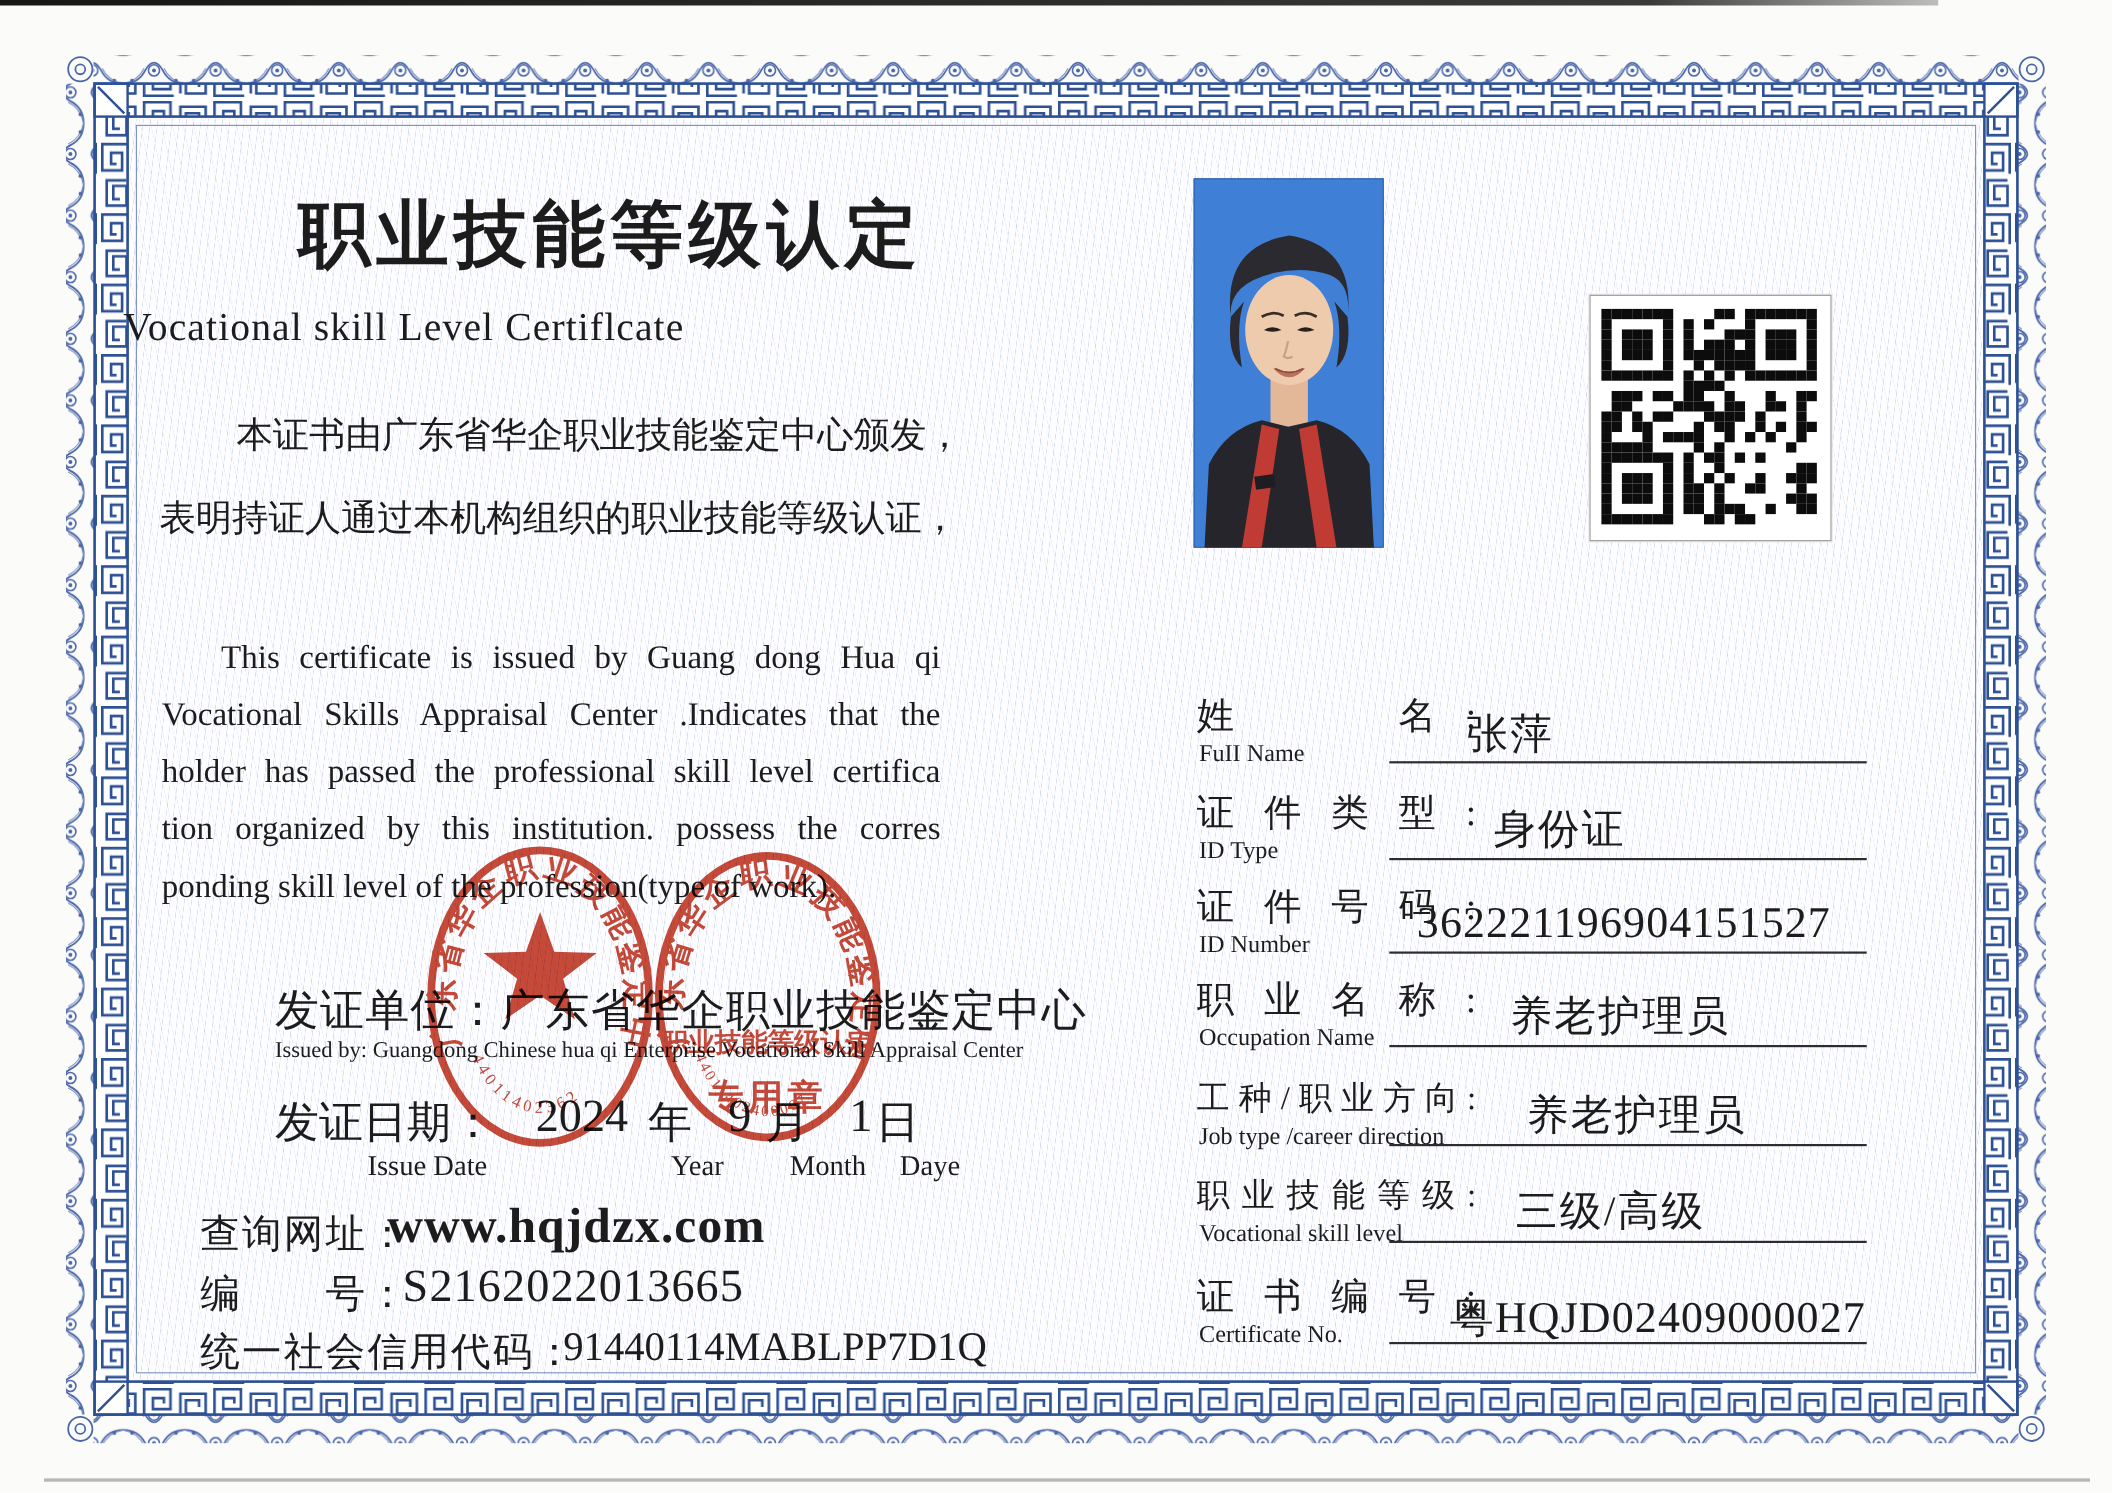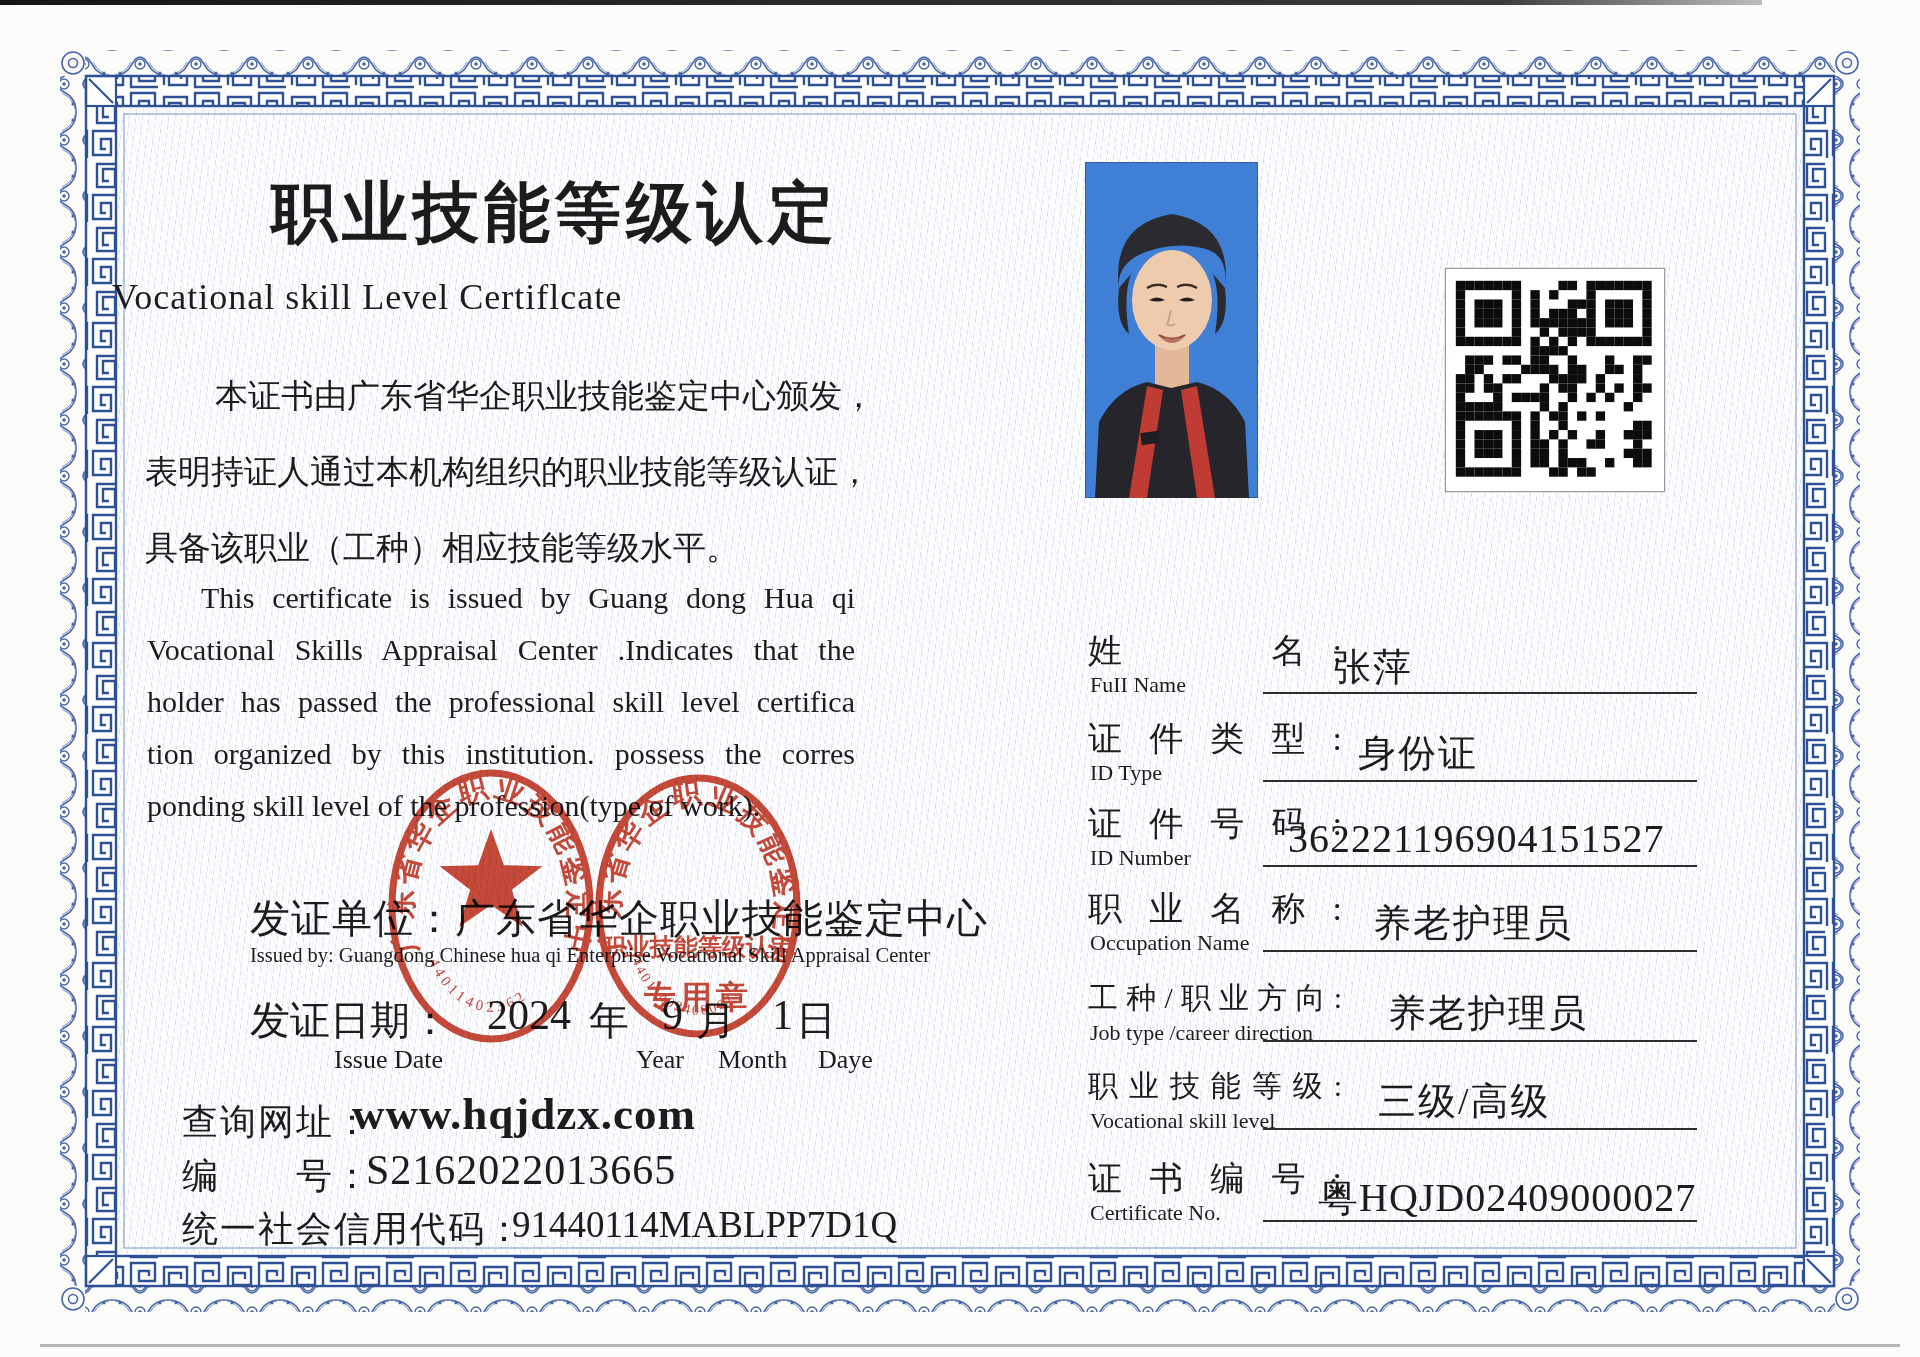--- a/index.html
+++ b/index.html
@@ -125,21 +125,20 @@
   <rect x="116" y="106" width="1688" height="1150" fill="none" stroke="#2e5196" stroke-width="2.4"></rect>
   <rect x="124" y="114" width="1672" height="1134" fill="none" stroke="#7a90c2" stroke-width="1"></rect>
 </svg>
 
 <div class="abs" id="title-cn">职业技能等级认定</div>
 <div class="abs" id="title-en">Vocational skill Level  Certiflcate</div>
 
 <div class="abs" id="para-cn">
   <div class="ln1">本证书由广东省华企职业技能鉴定中心颁发，</div>
   <div>表明持证人通过本机构组织的职业技能等级认证，</div>
-  <div>具备该职业（工种）相应技能等级水平。</div>
 </div>
 
 <div class="abs" id="para-en">
   <div class="ln1">This certificate is issued by Guang dong Hua qi</div>
   <div>Vocational Skills Appraisal Center .Indicates that the</div>
   <div>holder has passed the professional skill level certifica</div>
   <div>tion organized by this institution. possess the corres</div>
   <div class="lnlast">ponding  skill level of the profession(type of  work).</div>
 </div>
 
@@ -147,21 +146,21 @@
 <div class="abs" id="issuer-en">Issued by: Guangdong Chinese hua qi Enterprise Vocational Skill Appraisal Center</div>
 
 <span class="abs date-cn" style="left:250px;top:993px">发证日期：</span>
 <span class="abs date-num" style="left:487px;top:991px">2024</span>
 <span class="abs date-cn" style="left:589px;top:993px">年</span>
 <span class="abs date-num" style="left:662px;top:991px">9</span>
 <span class="abs date-cn" style="left:696px;top:993px">月</span>
 <span class="abs date-num" style="left:772px;top:991px">1</span>
 <span class="abs date-cn" style="left:796px;top:993px">日</span>
 <span class="abs date-sub" style="left:302px;top:1045px">Issue  Date</span>
-<span class="abs date-sub" style="left:604px;top:1045px">Year</span>
+<span class="abs date-sub" style="left:578px;top:1045px">Year</span>
 <span class="abs date-sub" style="left:686px;top:1045px">Month</span>
 <span class="abs date-sub" style="left:786px;top:1045px">Daye</span>
 
 <span class="abs" id="footer-q-label" style="left:182px;top:1098px">查询网址：</span>
 <span class="abs" id="footer-q-value" style="left:352px;top:1088px">www.hqjdzx.com</span>
 <span class="abs" id="footer-n-label" style="left:182px;top:1152px">编　　号：</span>
 <span class="abs" id="footer-n-value" style="left:366px;top:1146px">S2162022013665</span>
 <span class="abs" id="footer-c-label" style="left:182px;top:1205px">统一社会信用代码：</span>
 <span class="abs" id="footer-c-value" style="left:512px;top:1203px">91440114MABLPP7D1Q</span>
 

